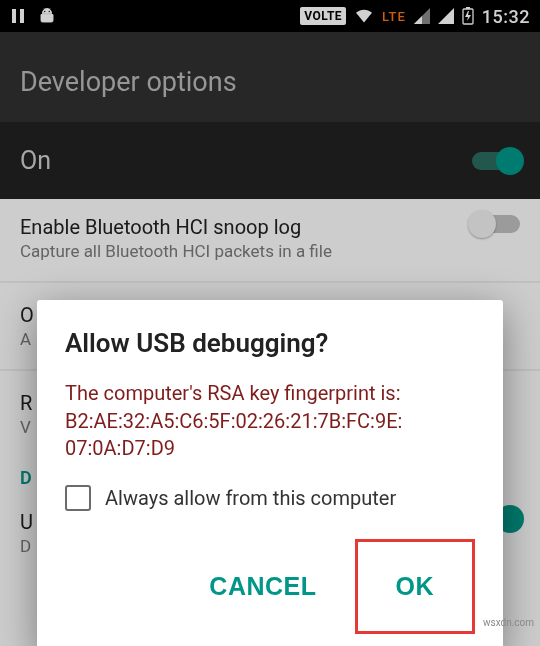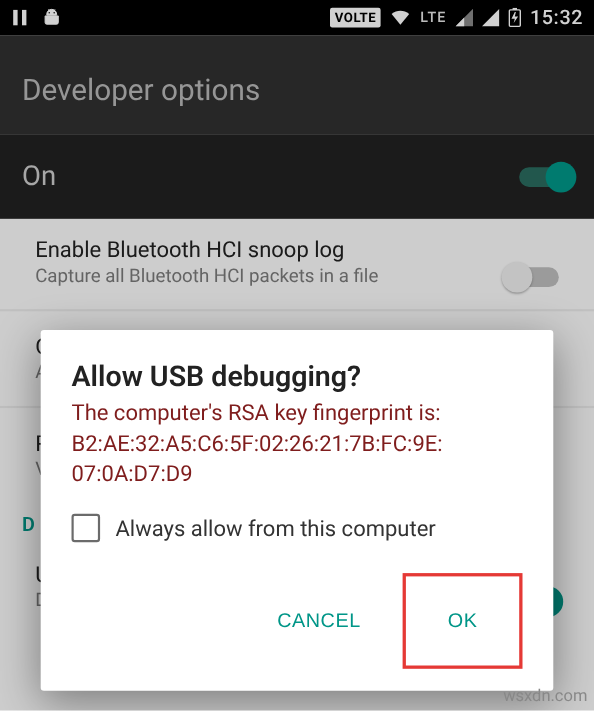--- a/index.html
+++ b/index.html
@@ -7,55 +7,55 @@
   .screen { position: relative; width: 540px; height: 646px; background: #fafafa; }
   .dim-overlay { position: absolute; inset: 0; background: rgba(0,0,0,0.18); z-index: 5; pointer-events: none; }
 
   
   .statusbar { height: 32px; background: #000; color: #fff; display: flex; align-items: center; padding: 0 10px; font-size: 17px; font-weight: 500; gap: 44px; }
   .statusbar .left { display: flex; gap: 12px; align-items: center; }
   .statusbar .right { margin-left: auto; display: flex; gap: 8px; align-items: center; }
   .ico { display: inline-flex; align-items: center; justify-content: center; }
   .clock { font-size: 18px; letter-spacing: 0.5px; }
   .volte { background: #fff; color: #000; font-size: 12px; font-weight: 700; padding: 2px 4px; border-radius: 2px; letter-spacing: 0.5px; }
-  .lte { font-size: 13px; color: #e5e5e5; letter-spacing: 1px; }
+  .lte { font-size: 13px; color: #f97316; letter-spacing: 1px; }
 
   
   .settings-header { background: #303030; color: #b8b8b8; padding: 34px 20px 24px; }
   .settings-header .title { font-size: 27px; }
   .toggle-row { background: #212121; color: #ccc; display: flex; align-items: center; padding: 24px 20px; }
   .toggle-row .lbl { font-size: 25px; }
   .switch { margin-left: auto; width: 48px; height: 18px; background: #2a6b5f; border-radius: 10px; position: relative; }
   .switch .knob { position: absolute; right: -4px; top: -5px; width: 28px; height: 28px; border-radius: 50%; background: #009688; }
   .switch.off { background: #bdbdbd; }
   .switch.off .knob { left: -4px; right: auto; background: #eee; box-shadow: 0 1px 2px rgba(0,0,0,0.3); }
 
   .list { background: #fafafa; }
-  .row { padding: 16px 32px; border-bottom: 0; display: flex; align-items: flex-end; }
+  .row { padding: 16px 20px; border-bottom: 0; display: flex; align-items: flex-start; }
   .row .txt { flex: 1; }
   .row .t1 { font-size: 20px; color: #212121; }
   .row .t2 { font-size: 17px; color: #7a7a7a; margin-top: 2px; }
   .sep { height: 2px; background: rgba(0,0,0,0.06); margin: 4px 0; }
   .section-label { color: #009688; font-size: 18px; font-weight: 600; padding: 14px 20px 6px; }
   .row-switch { margin-left: auto; }
 
   
   .scrim { position: absolute; inset: 0; z-index: 10; display: flex; align-items: flex-start; justify-content: center; }
   .dialog { background: #fff; width: 466px; margin-top: 300px; border-radius: 3px; box-shadow: 0 10px 40px rgba(0,0,0,0.4); padding: 28px 28px 14px; position: relative; z-index: 12; }
-  .dialog-title { font-size: 26px; font-weight: 600; color: #222; margin-bottom: 4px; }
+  .dialog-title { font-size: 26px; font-weight: 600; color: #222; margin-bottom: 22px; }
   .dialog-msg { font-size: 20px; color: #7f1d1d; line-height: 1.38; margin-bottom: 22px; }
   .check-row { display: flex; align-items: center; gap: 14px; margin-bottom: 24px; }
   .checkbox { width: 26px; height: 26px; border: 2.5px solid #6b6b6b; border-radius: 3px; }
   .check-label { font-size: 20px; color: #333; }
   .dialog-actions { display: flex; justify-content: flex-end; gap: 18px; align-items: center; padding: 4px 0 6px; }
-  .dlg-btn { color: #009688; font-size: 18px; font-weight: 400; letter-spacing: 0.5px; padding: 14px 20px; background: none; border: none; cursor: pointer; }
+  .dlg-btn { color: #009688; font-size: 25px; font-weight: 700; letter-spacing: 0.5px; padding: 14px 20px; background: none; border: none; cursor: pointer; }
   .ok-highlight { border: 3px solid #e53935; padding: 16px; }
   .ok-highlight .dlg-btn { padding: 14px 22px; }
 
-  .watermark { position: absolute; bottom: 5px; right: 6px; font-size: 15px; color: #888; z-index: 20; }
+  .watermark { position: absolute; bottom: 18px; right: 6px; font-size: 10px; color: #888; z-index: 20; }
 </style>
 </head>
 <body>
 
 <div class="screen">
 
   <div class="statusbar">
     <div class="left">
       <span class="ico">
         <svg width="16" height="16" viewBox="0 0 16 16">

